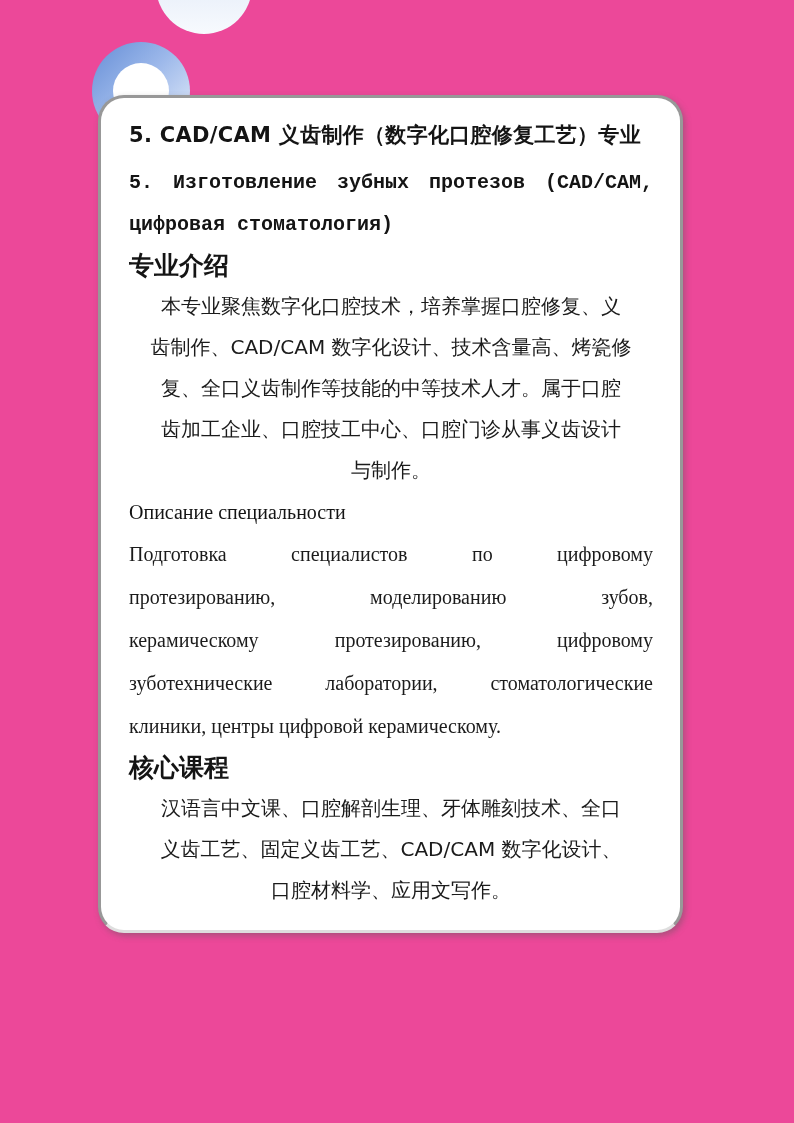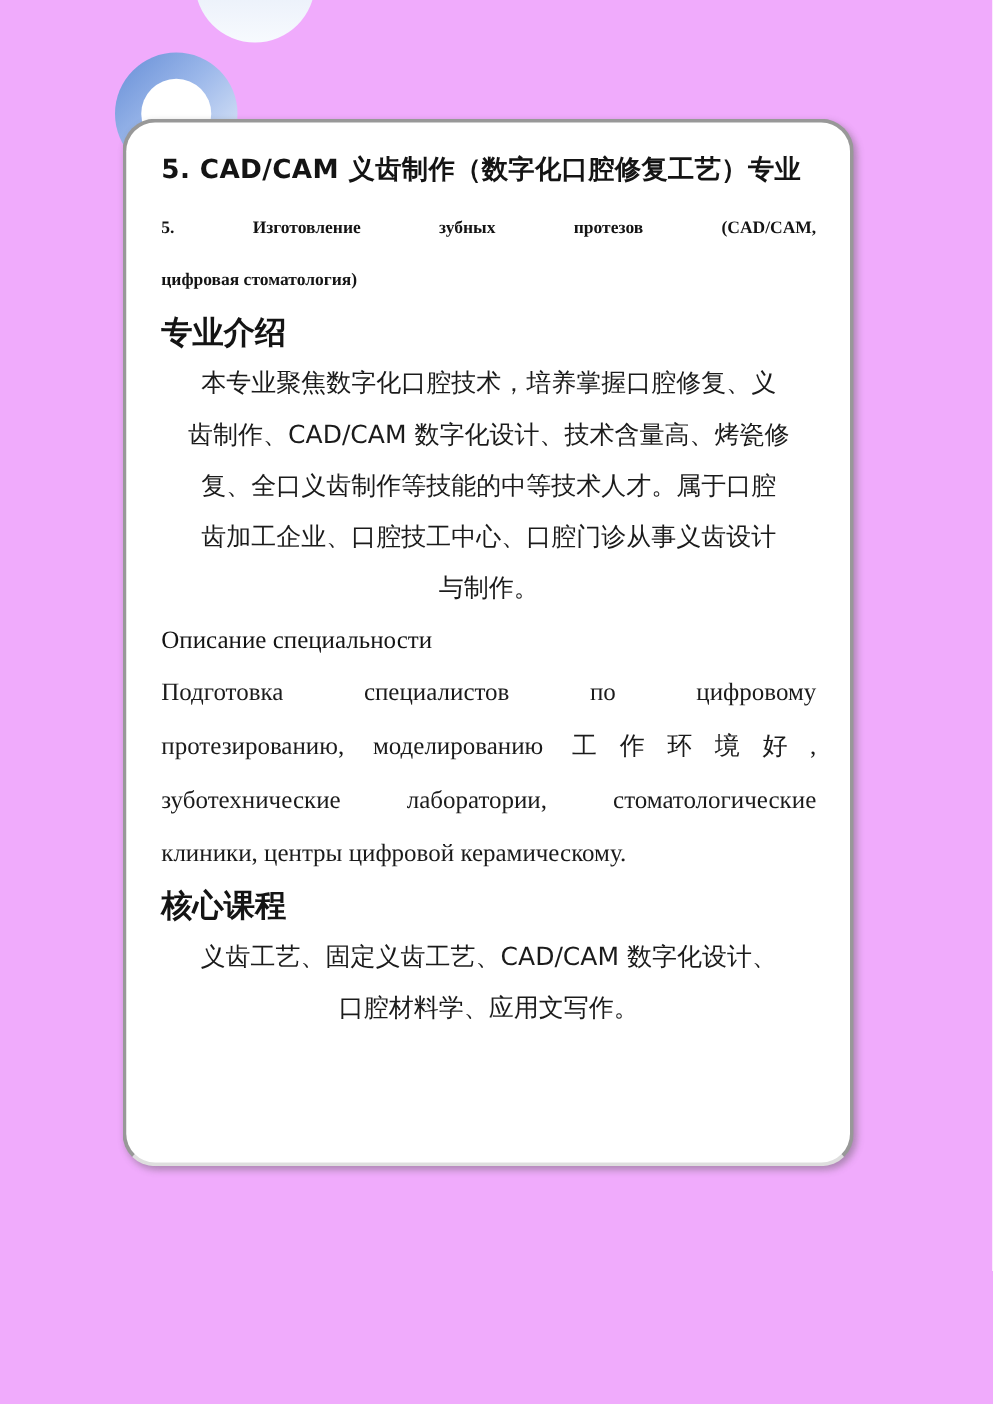--- a/index.html
+++ b/index.html
@@ -2,21 +2,21 @@
 <html><head>
 <meta charset="utf-8">
 <style>
   * { box-sizing: border-box; }
   html, body { margin: 0; padding: 0; background: #ffffff; }
 
   .page {
     position: relative;
     width: 794px;
     height: 1123px;
-    background: #f0abfc;
+    background: #ec4899;
     overflow: hidden;
     font-family: "DejaVu Sans", sans-serif;
     color: #1b1b1b;
   }
 
   
   .deco-circle {
     position: absolute;
     left: 156px;
     top: -62px;
@@ -72,23 +72,23 @@
     margin: 6px 0 12px 0;
     font-family: "DejaVu Sans", sans-serif;
     font-weight: bold;
     font-size: 21px;
     line-height: 30px;
     color: #141414;
     letter-spacing: 0.3px;
   }
 
   .ru-subtitle .line {
-    font-family: Liberation Serif, serif;
+    font-family: Liberation Mono, monospace;
     font-weight: bold;
-    font-size: 14px;
+    font-size: 20px;
     line-height: 42px;
     color: #141414;
   }
 
   .zh-heading {
     margin: 0;
     font-family: "DejaVu Sans", sans-serif;
     font-weight: bold;
     font-size: 25px;
     line-height: 40px;
@@ -154,26 +154,28 @@
         <div class="line">齿制作、CAD/CAM 数字化设计、技术含量高、烤瓷修</div>
         <div class="line">复、全口义齿制作等技能的中等技术人才。属于口腔</div>
         <div class="line">齿加工企业、口腔技工中心、口腔门诊从事义齿设计</div>
         <div class="line">与制作。</div>
       </div>
 
     <h2 class="ru-heading">Описание специальности</h2>
 
     <div class="ru-para lines-justify">
         <div class="line">Подготовка специалистов по цифровому</div>
-        <div class="line">протезированию, моделированию 工作环境好,</div>
+        <div class="line">протезированию, моделированию зубов,</div>
+        <div class="line">керамическому протезированию, цифровому</div>
         <div class="line">зуботехнические лаборатории, стоматологические</div>
         <div class="line">клиники, центры цифровой керамическому.</div>
       </div>
 
     <h2 class="zh-heading">核心课程</h2>
 
     <div class="zh-para">
+        <div class="line">汉语言中文课、口腔解剖生理、牙体雕刻技术、全口</div>
         <div class="line">义齿工艺、固定义齿工艺、CAD/CAM 数字化设计、</div>
         <div class="line">口腔材料学、应用文写作。</div>
       </div>
 
   </div>
 </div>
 
 </body></html>

